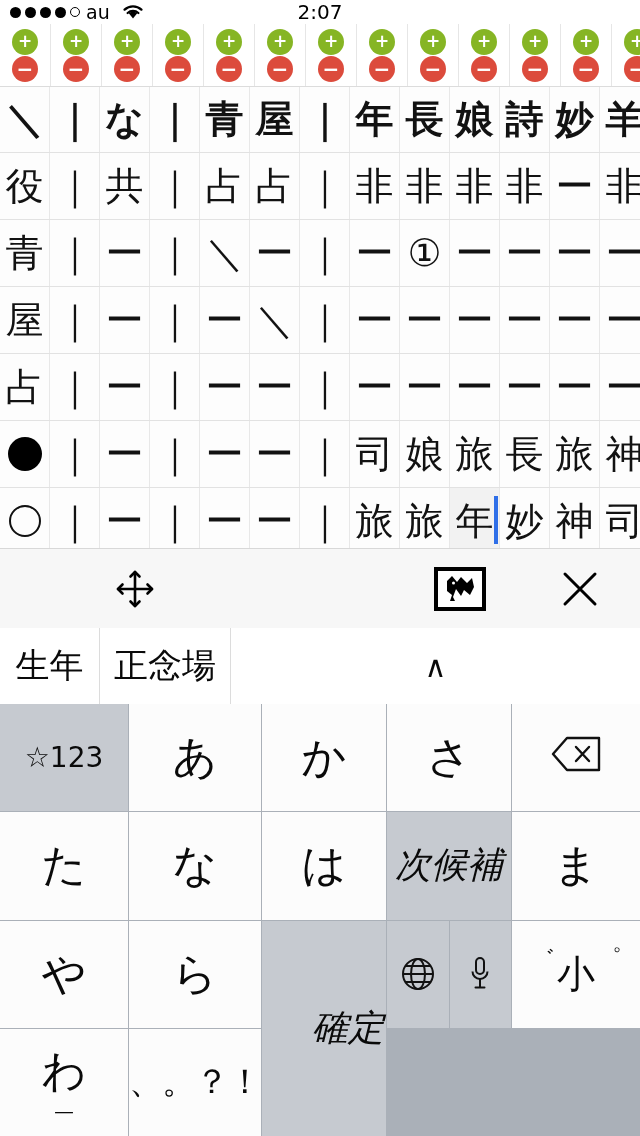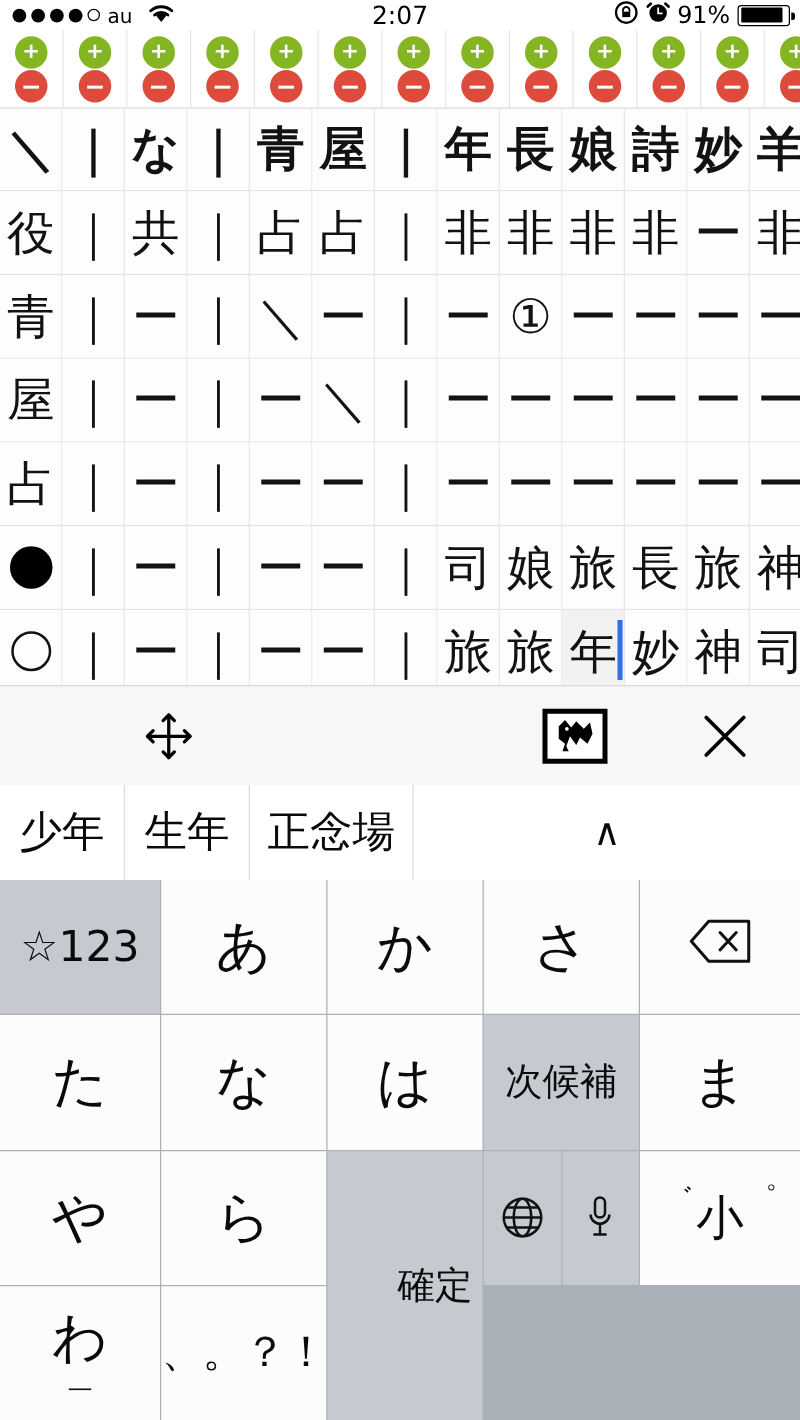--- a/index.html
+++ b/index.html
@@ -17,21 +17,21 @@
     position: absolute; top: 0; left: 0;
     width: 640px; height: 24px;
     display: flex; align-items: center;
     font-size: 19px; color: #000;
     z-index: 40; pointer-events: none;
   }
   .sb-left { display: flex; align-items: center; gap: 4px; padding-left: 10px; }
   .dots { display: flex; align-items: center; gap: 4px; }
   .dot { width: 11px; height: 11px; border-radius: 50%; background: #000; }
   .dot.hollow { background: #fff; border: 1.6px solid #000; width: 8px; height: 8px; }
-  .sb-carrier { font-size: 16px; letter-spacing: 0px; margin-left: 2px; }
+  .sb-carrier { font-size: 19px; letter-spacing: 0px; margin-left: 2px; }
   .wifi { margin-left: 6px; display: inline-block; }
   .sb-center {
     position: absolute; left: 0; right: 0; text-align: center;
     font-size: 20px; font-weight: 500;
   }
   .sb-right {
     position: absolute; right: 8px; top: 0; height: 24px;
     display: flex; align-items: center; gap: 6px;
   }
   .batt {
@@ -156,24 +156,24 @@
     box-sizing: border-box;
     z-index: 20;
   }
   .key {
     background: #fcfcfc;
     display: flex; align-items: center; justify-content: center;
     font-size: 44px; color: #0a0a0a;
     user-select: none;
     position: relative;
   }
-  .key.fn { background: #c6cad0; font-size: 34px; }
+  .key.fn { background: #c6cad0; font-size: 28px; }
   .key.fn.lite { background: #d2d6db; }
   .key.span2 { grid-row: span 2; padding-left: 48px; }
-  .key.small { font-size: 30px; }
+  .key.small { font-size: 36px; font-style: italic; }
   .key-split {
     background: #aab0b8;
     display: grid; grid-template-columns: 1fr 1fr; gap: 1px;
   }
   .key-split > div {
     background: #c6cad0;
     display: flex; align-items: center; justify-content: center;
   }
   .icon-globe { width: 36px; height: 36px; }
   .icon-mic { width: 22px; height: 36px; }
@@ -201,40 +201,20 @@
       <span class="sb-carrier">au</span>
       <span class="wifi">
         <svg width="26" height="19" viewBox="0 0 26 19">
           <path d="M13 17.5 L8.8 12.3 a6.6 6.6 0 0 1 8.4 0 Z" fill="#000"></path>
           <path d="M4.6 8.6 a12.6 12.6 0 0 1 16.8 0" stroke="#000" stroke-width="2.4" fill="none" stroke-linecap="round"></path>
           <path d="M7.6 12.0 a8.2 8.2 0 0 1 10.8 0" stroke="#000" stroke-width="2.2" fill="none" stroke-linecap="round"></path>
         </svg>
       </span>
     </div>
     <div class="sb-center">2:07</div>
-    <div class="sb-right">
-      <span>
-        <svg width="20" height="20" viewBox="0 0 20 20">
-          <circle cx="10" cy="10" r="8.2" stroke="#000" stroke-width="1.8" fill="none"></circle>
-          <path d="M7.4 9.4 v-1.2 a2.6 2.6 0 0 1 5.2 0 v1.2" stroke="#000" stroke-width="1.5" fill="none"></path>
-          <rect x="6.8" y="9.3" width="6.4" height="4.4" fill="#000"></rect>
-        </svg>
-      </span>
-      <span>
-        <svg width="19" height="19" viewBox="0 0 19 19">
-          <circle cx="9.5" cy="10.4" r="7" fill="#000"></circle>
-          <path d="M3.6 3.0 L1.2 5.2 M15.4 3.0 L17.8 5.2" stroke="#000" stroke-width="2.2" stroke-linecap="round"></path>
-          <path d="M9.5 6.4 v4.2 h3" stroke="#fff" stroke-width="1.4" fill="none" stroke-linecap="round"></path>
-        </svg>
-      </span>
-      <span class="pct">91%</span>
-      <span class="batt">
-          <i></i>
-        </span>
-    </div>
   </div>
 
   <div class="pmrow" id="pm-row">
       <div class="pmcell">
         <div class="btn-circ btn-plus">+</div>
         <div class="btn-circ btn-minus">−</div>
       </div>
       <div class="pmcell">
         <div class="btn-circ btn-plus">+</div>
         <div class="btn-circ btn-minus">−</div>
@@ -602,21 +582,20 @@
     <div class="tb-item tb-close">
       <span class="icon-x">
         <svg width="42" height="42" viewBox="0 0 42 42">
           <path d="M6 6 L36 36 M36 6 L6 36" stroke="#000" stroke-width="3" stroke-linecap="round"></path>
         </svg>
       </span>
     </div>
   </div>
 
   <div class="suggestions" id="suggestions">
-      <div class="sugg">少年</div>
       <div class="sugg">生年</div>
       <div class="sugg">正念場</div>
       <div class="sugg-expand">∧</div>
     </div>
 
   <div class="keyboard" id="keyboard">
       <div class="key fn">
         <span>☆123</span>
       </div>
       <div class="key">

